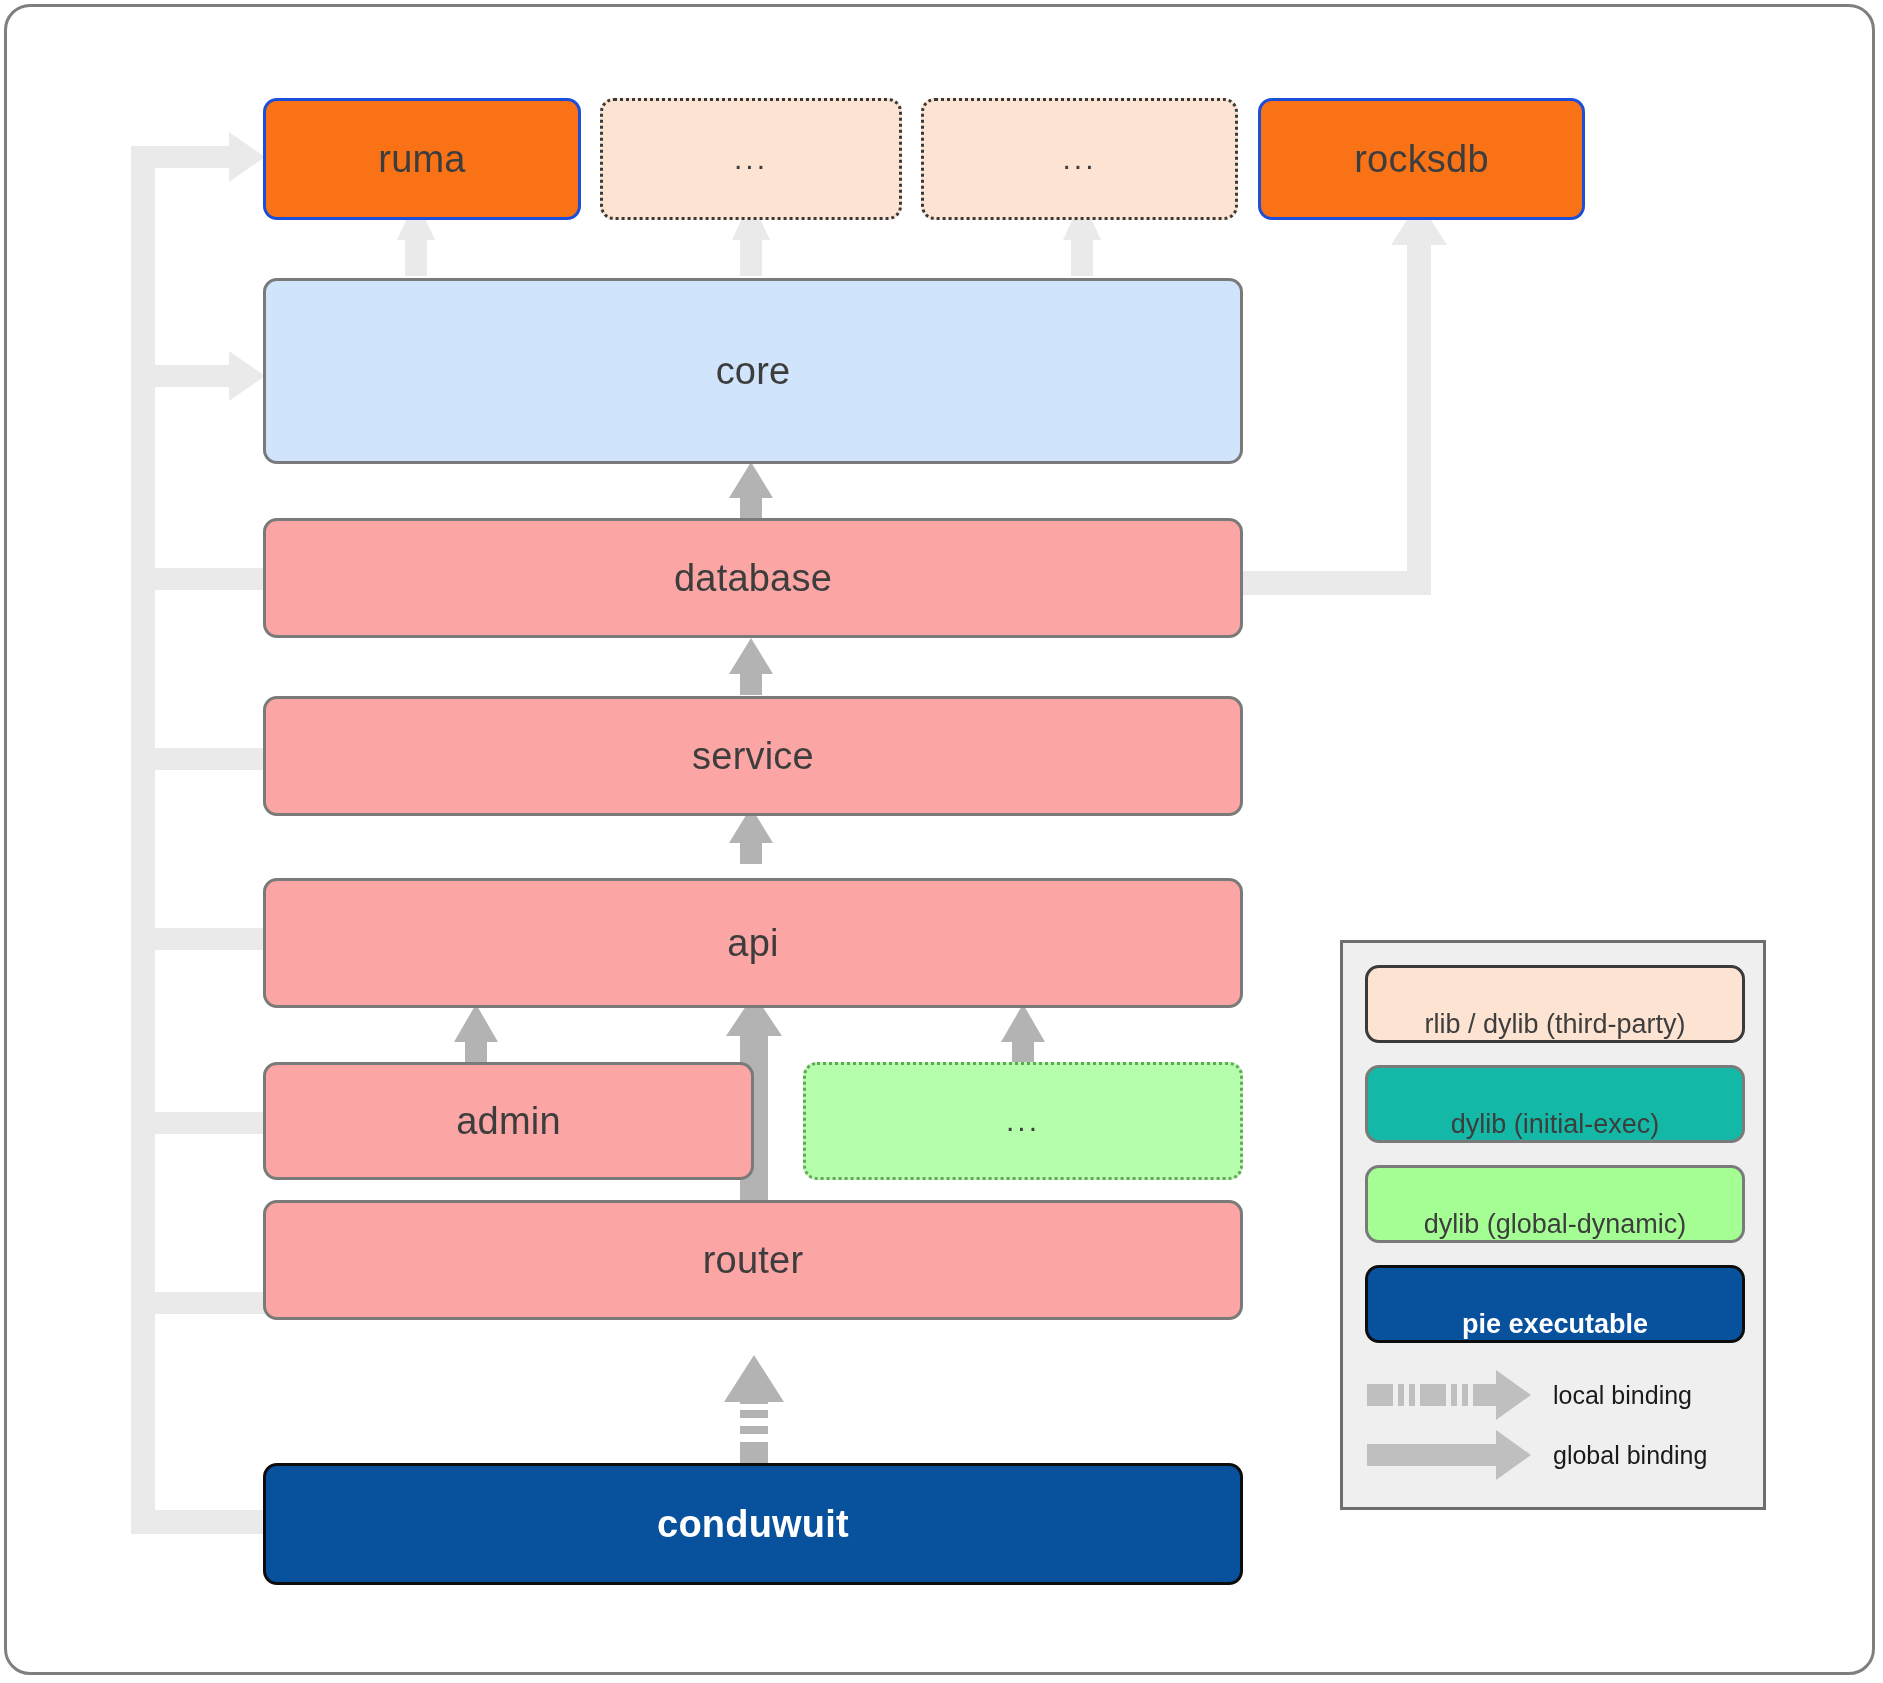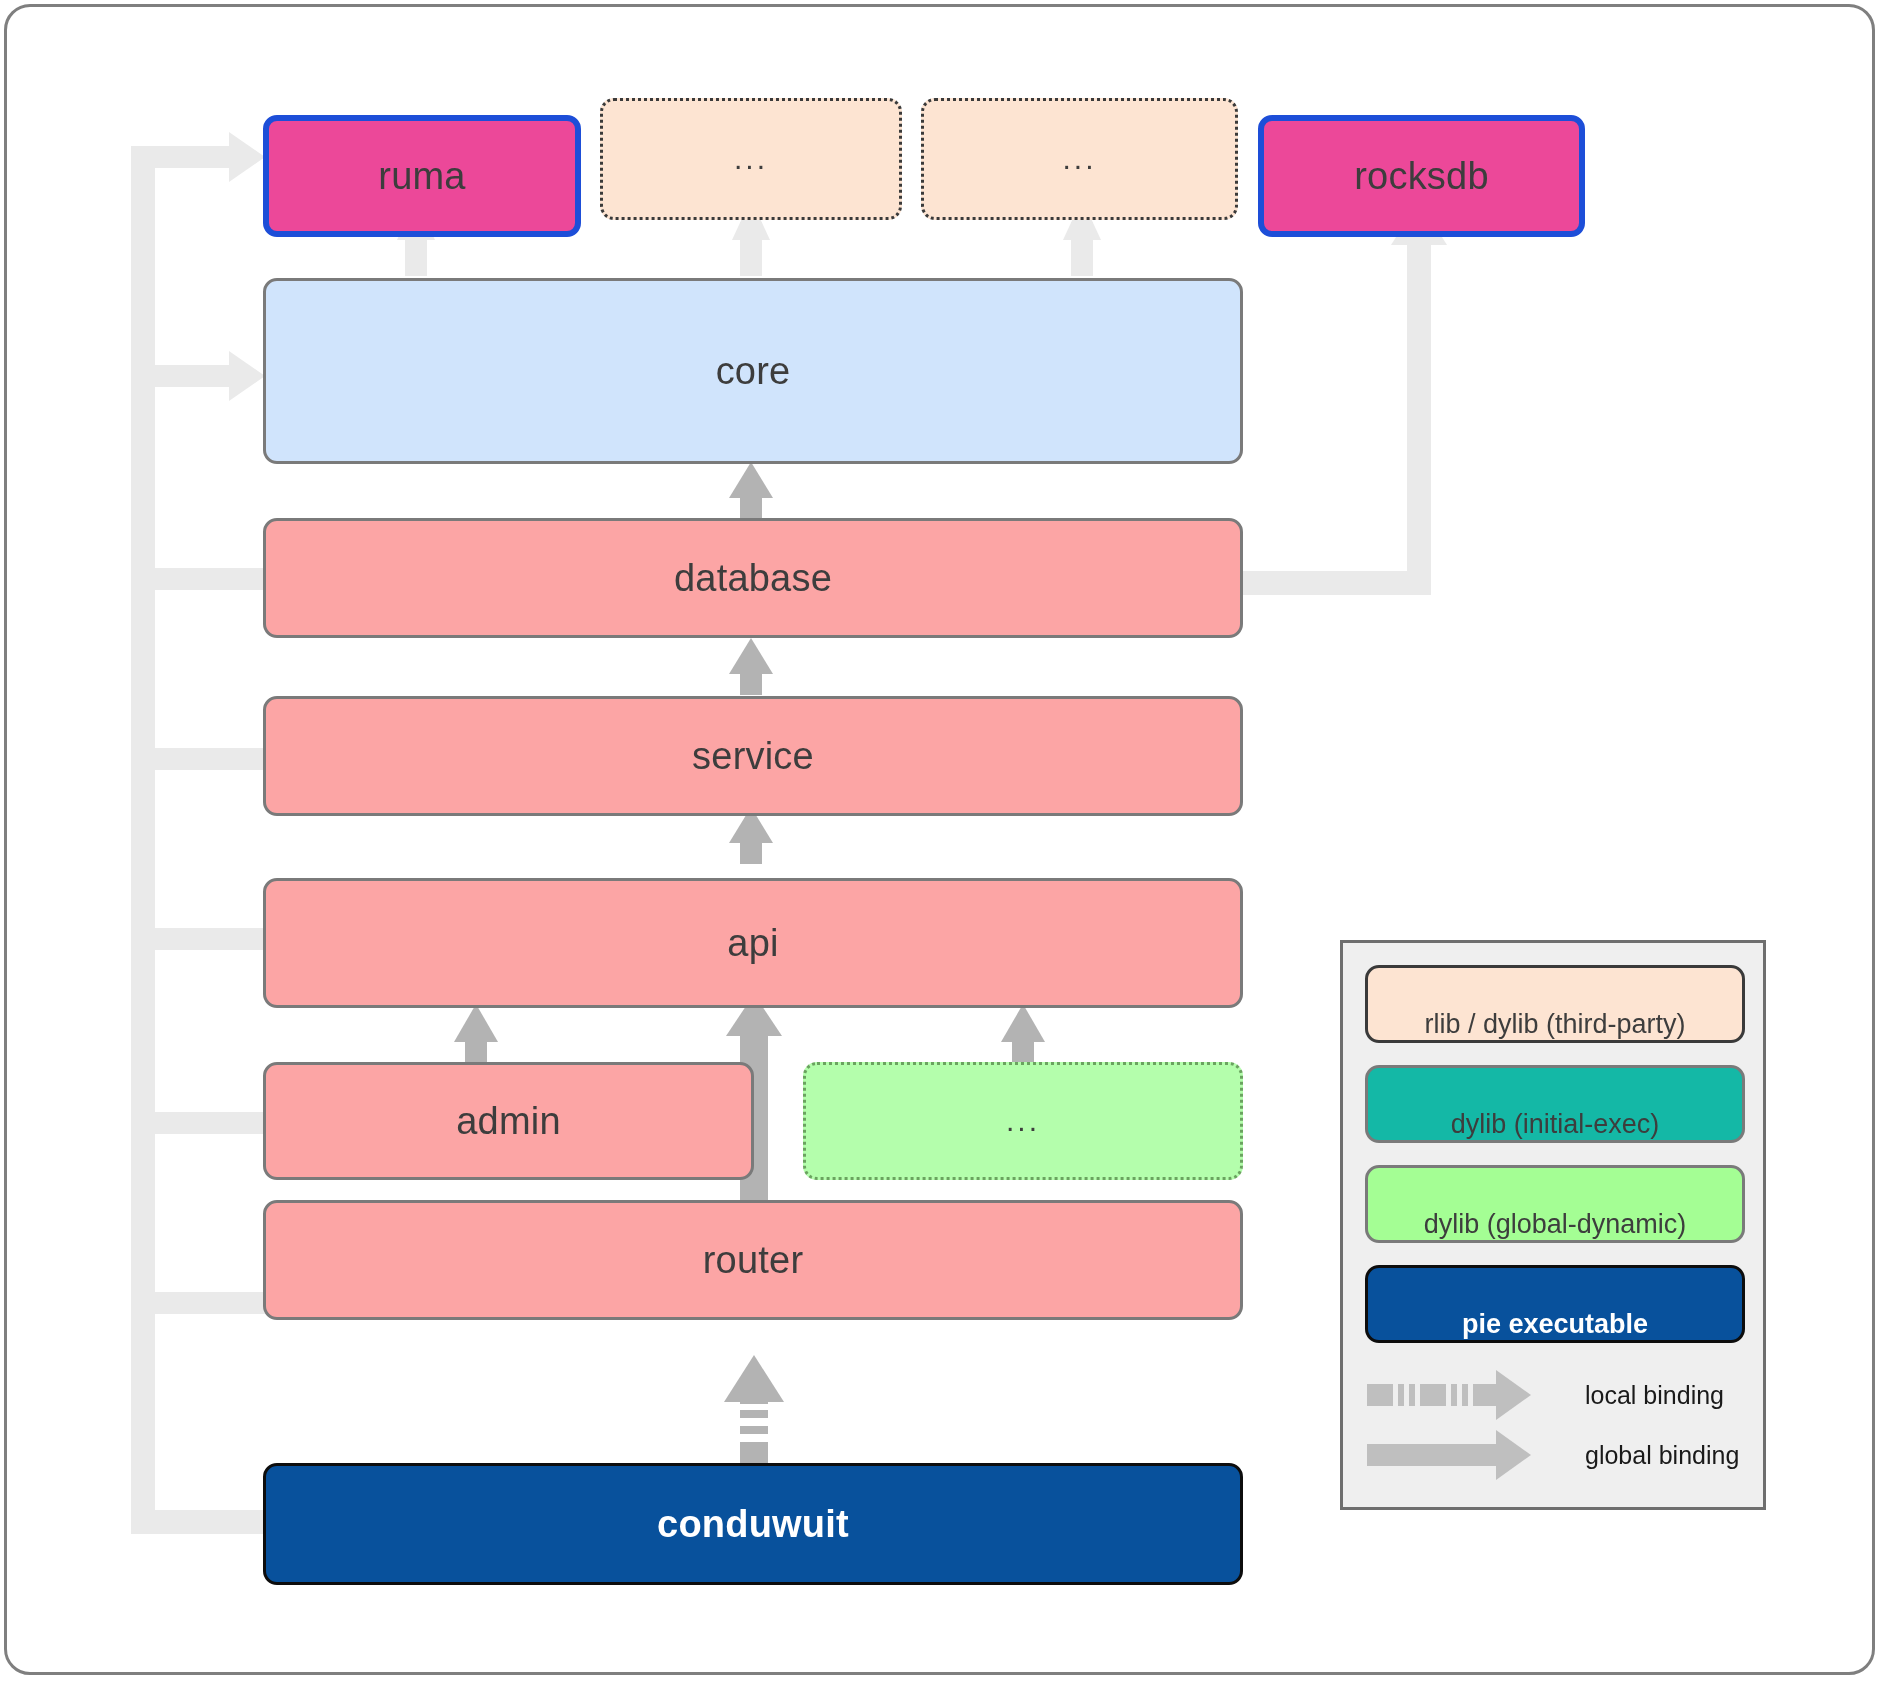--- a/index.html
+++ b/index.html
@@ -40,23 +40,22 @@
     box-sizing: border-box;
     display: flex;
     align-items: center;
     justify-content: center;
     border-radius: 14px;
     color: #3d3d3d;
     font-size: 38px;
     letter-spacing: 0.2px;
   }
   .node.third-party {
-    background: #ec4899;
-    border: 6px solid #1d4ed8;
-    margin-top: 17px;
+    background: #f97316;
+    border: 3px solid #1d4ed8;
   }
   .node.third-party-dots {
     background: #fde4d2;
     border: 3px dotted #3a3a3a;
   }
   .node.initial-exec {
     background: #d0e4fc;
     border: 3px solid #7a7a7a;
   }
   .node.global-dynamic {
@@ -108,21 +107,20 @@
   .legend-swatch.l3 { top: 222px; background: #a4fe94; border: 3px solid #7a7a7a; }
   .legend-swatch.l4 { top: 322px; background: #08519c; border: 3px solid #0d0d0d;
                       color: #ffffff; font-weight: bold; }
   .legend-row {
     position: absolute;
     left: 22px;
     width: 382px;
     height: 54px;
     display: flex;
     align-items: center;
-    gap: 32px;
   }
   .legend-row.r1 { top: 425px; }
   .legend-row.r2 { top: 485px; }
   .legend-arrow-box {
     width: 168px;
     height: 54px;
     flex: none;
   }
   .legend-label {
     font-size: 25px;

